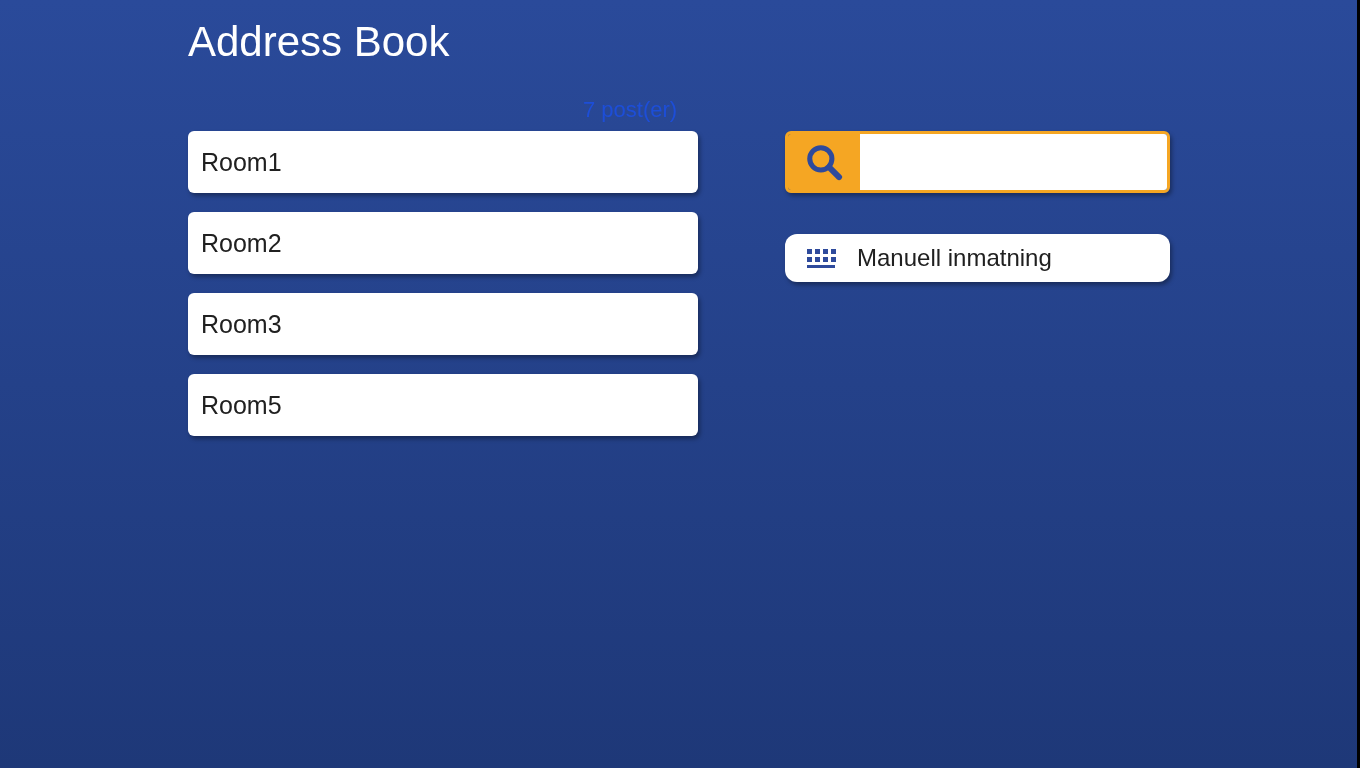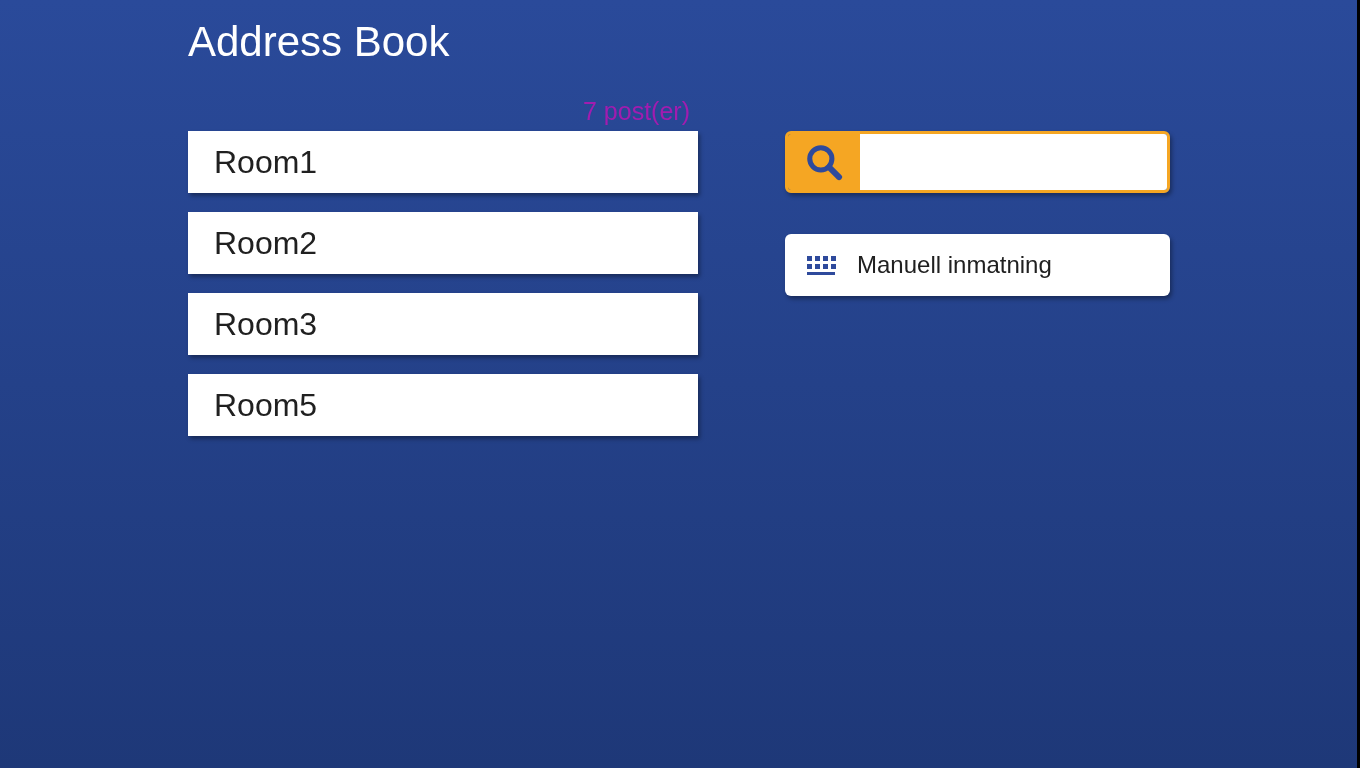--- a/index.html
+++ b/index.html
@@ -18,41 +18,41 @@
     }
     .page-title {
       color: #ffffff;
       font-size: 42px;
       font-weight: 500;
       position: absolute;
       left: 188px;
       top: 18px;
     }
     .entry-count {
-      color: #a21caf;
-      font-size: 25px;
+      color: #1d4ed8;
+      font-size: 22px;
       position: absolute;
       left: 583px;
       top: 97px;
     }
     .address-list {
       position: absolute;
       left: 188px;
       top: 131px;
       width: 510px;
     }
     .list-item {
       background: #ffffff;
-      border-radius: 0;
+      border-radius: 6px;
       height: 62px;
       margin-bottom: 19px;
-      padding-left: 26px;
+      padding-left: 13px;
       display: flex;
       align-items: center;
-      font-size: 32px;
+      font-size: 25px;
       color: #202020;
       box-shadow: 2px 3px 4px rgba(0,0,0,0.35);
       cursor: pointer;
     }
     .right-panel {
       position: absolute;
       left: 785px;
       top: 131px;
     }
     .search-wrap {
@@ -76,23 +76,23 @@
       height: 38px;
     }
     .search-field {
       flex: 1;
       background: #ffffff;
       border: none;
     }
     .manual-button {
       margin-top: 41px;
       width: 385px;
-      height: 62px;
+      height: 48px;
       background: #ffffff;
-      border-radius: 6px;
+      border-radius: 12px;
       box-shadow: 2px 3px 4px rgba(0,0,0,0.35);
       display: flex;
       align-items: center;
       cursor: pointer;
     }
     .manual-icon-box {
       width: 72px;
       display: flex;
       align-items: center;
       justify-content: center;

